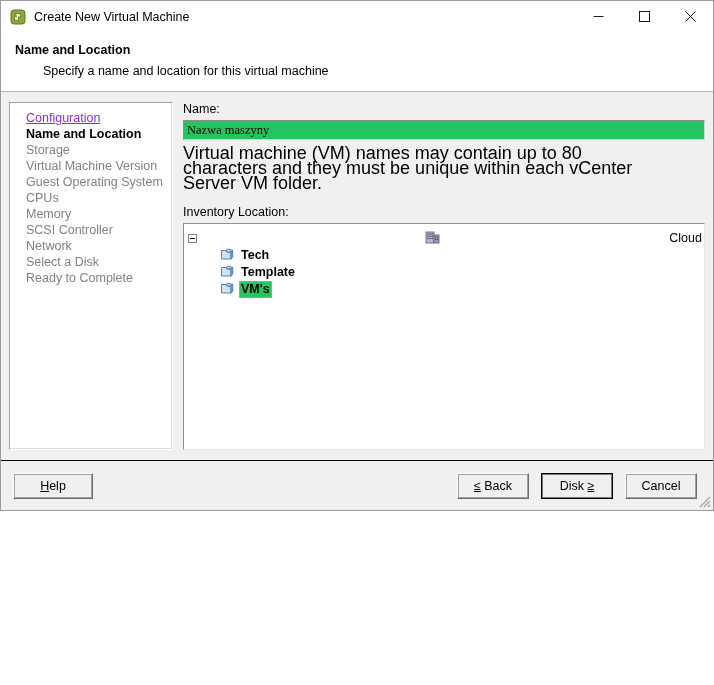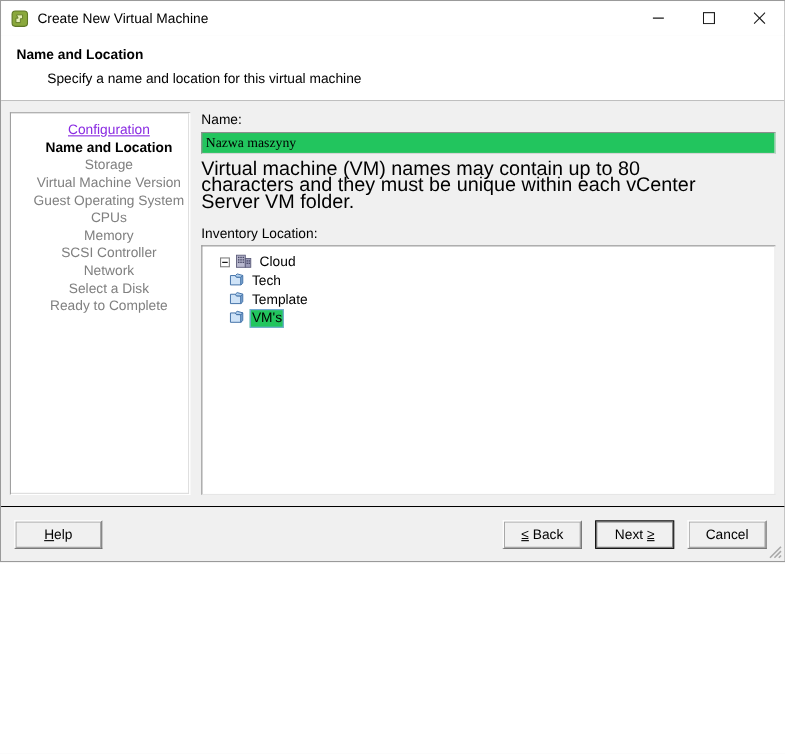--- a/index.html
+++ b/index.html
@@ -114,21 +114,20 @@
     border-bottom: 1px solid #dcdcdc;
     pointer-events: none;
   }
   .nav-item {
     font-size: 12.5px;
     line-height: 16px;
     padding: 0 0 0 16px;
     color: #808080;
     white-space: nowrap;
     cursor: default;
-    text-align: center;
   }
   .nav-item.link {
     color: #8a2be2;
     text-decoration: underline;
   }
   .nav-item.current {
     color: #000000;
     font-weight: bold;
   }
 
@@ -181,22 +180,22 @@
   }
   .tree-row {
     display: flex;
     align-items: center;
     height: 17px;
     font-size: 12.5px;
     color: #000000;
     cursor: default;
     white-space: nowrap;
   }
-  .tree-row.root { padding-left: 16px; }
-  .tree-row.child { padding-left: 24px; }
+  .tree-row.root { padding-left: 4px; justify-content: space-between; }
+  .tree-row.child { padding-left: 36px; font-weight: bold; }
 
   .expander {
     width: 9px; height: 9px;
     border: 1px solid #808080;
     background: #ffffff;
     position: relative;
     margin-right: 5px;
     flex: 0 0 auto;
   }
   .expander::before {
@@ -403,21 +402,21 @@
     <div id="help-btn" class="btn">
       <span class="accel">H</span>
         <span>elp</span>
     </div>
 
     <div id="right-btns">
       <div id="back-btn" class="btn">
         <span class="accel">≤</span>&nbsp;<span>Back</span>
       </div>
       <div id="next-btn" class="btn default">
-        <span>Next</span>&nbsp;<span class="accel">≥</span>
+        <span>Disk</span>&nbsp;<span class="accel">≥</span>
       </div>
       <div id="cancel-btn" class="btn">
         <span>Cancel</span>
       </div>
     </div>
 
     <div id="resize-grip">
       <svg width="14" height="14" viewBox="0 0 14 14">
         <g stroke="#a8a8a8" stroke-width="1.4">
           <line x1="13" y1="3" x2="3" y2="13"></line>

